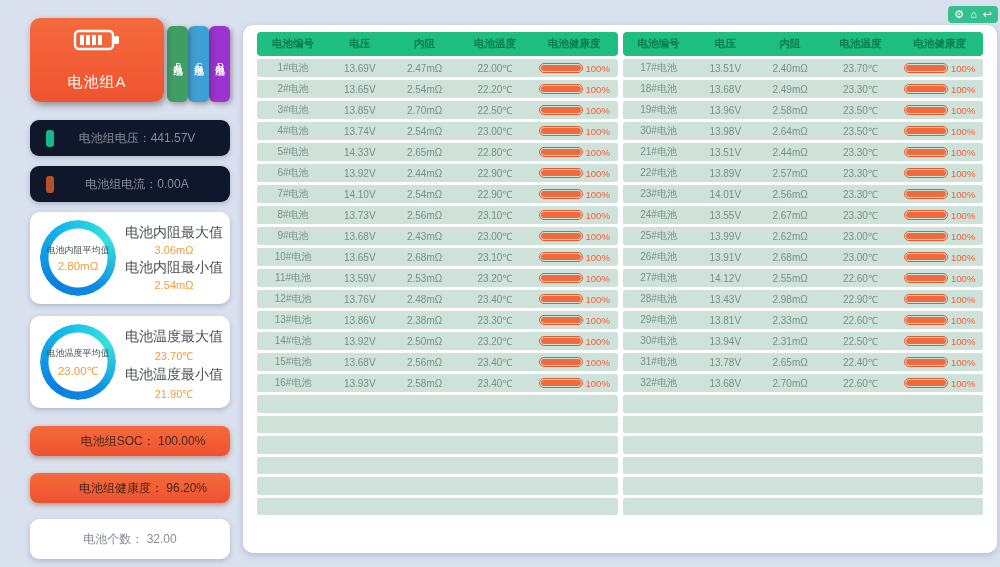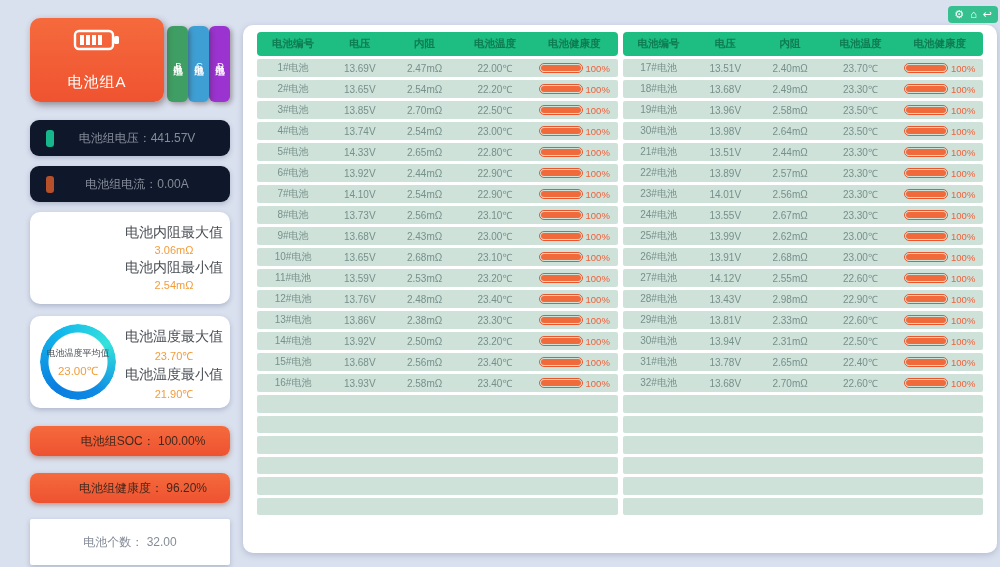--- a/index.html
+++ b/index.html
@@ -51,21 +51,21 @@
   .ring-txt .rv { font-size:11.5px; color:#f29d3c; }
   .gauge-side { position:absolute; right:6px; top:9px; width:100px; text-align:center; }
   .gauge-side .gl { font-size:14px; color:#4a4f56; margin-top:3px; }
   .gauge-side .gv { font-size:11px; color:#f29d3c; margin-top:2px; }
 
   .btn-card { width:200px; height:30px; border-radius:8px;
               background:linear-gradient(180deg,#f56a3d,#ee5230);
               box-shadow:0 2px 5px rgba(150,80,60,.5);
               display:flex; align-items:center; justify-content:center;
               color:#43281c; font-size:12px;padding-left:26px; }
-  .count-card { width:200px; height:46px; background:#fff; border-radius:2px;
+  .count-card { width:200px; height:40px; background:#fff; border-radius:9px;
                 box-shadow:0 2px 5px rgba(110,120,150,.4);
                 display:flex; align-items:center; justify-content:center;
                 color:#858c98; font-size:12px; }
 
   
   .batt-icon { display:block; }
 
   
   .panel { position:absolute; left:243px; top:25px; width:754px; height:528px;
            background:#fff; border-radius:10px; padding:7px 14px;
@@ -118,20 +118,27 @@
     <span class="pill-ic teal"></span>
     <span class="txt"><span>电池组电压：</span><span>441.57V</span></span>
   </div>
 
   <div class="stat-card mt10">
     <span class="pill-ic rust"></span>
     <span class="txt"><span>电池组电流：</span><span>0.00A</span></span>
   </div>
 
   <div class="gauge-card mt10">
+    <div class="ring-box">
+      <div class="ring"></div>
+      <div class="ring-txt">
+        <span class="rl">电池内阻平均值</span>
+        <span class="rv">2.80mΩ</span>
+      </div>
+    </div>
     <div class="gauge-side">
       <div class="gl">电池内阻最大值</div>
       <div class="gv">3.06mΩ</div>
       <div class="gl">电池内阻最小值</div>
       <div class="gv">2.54mΩ</div>
     </div>
   </div>
 
   <div class="gauge-card mt12">
     <div class="ring-box">

